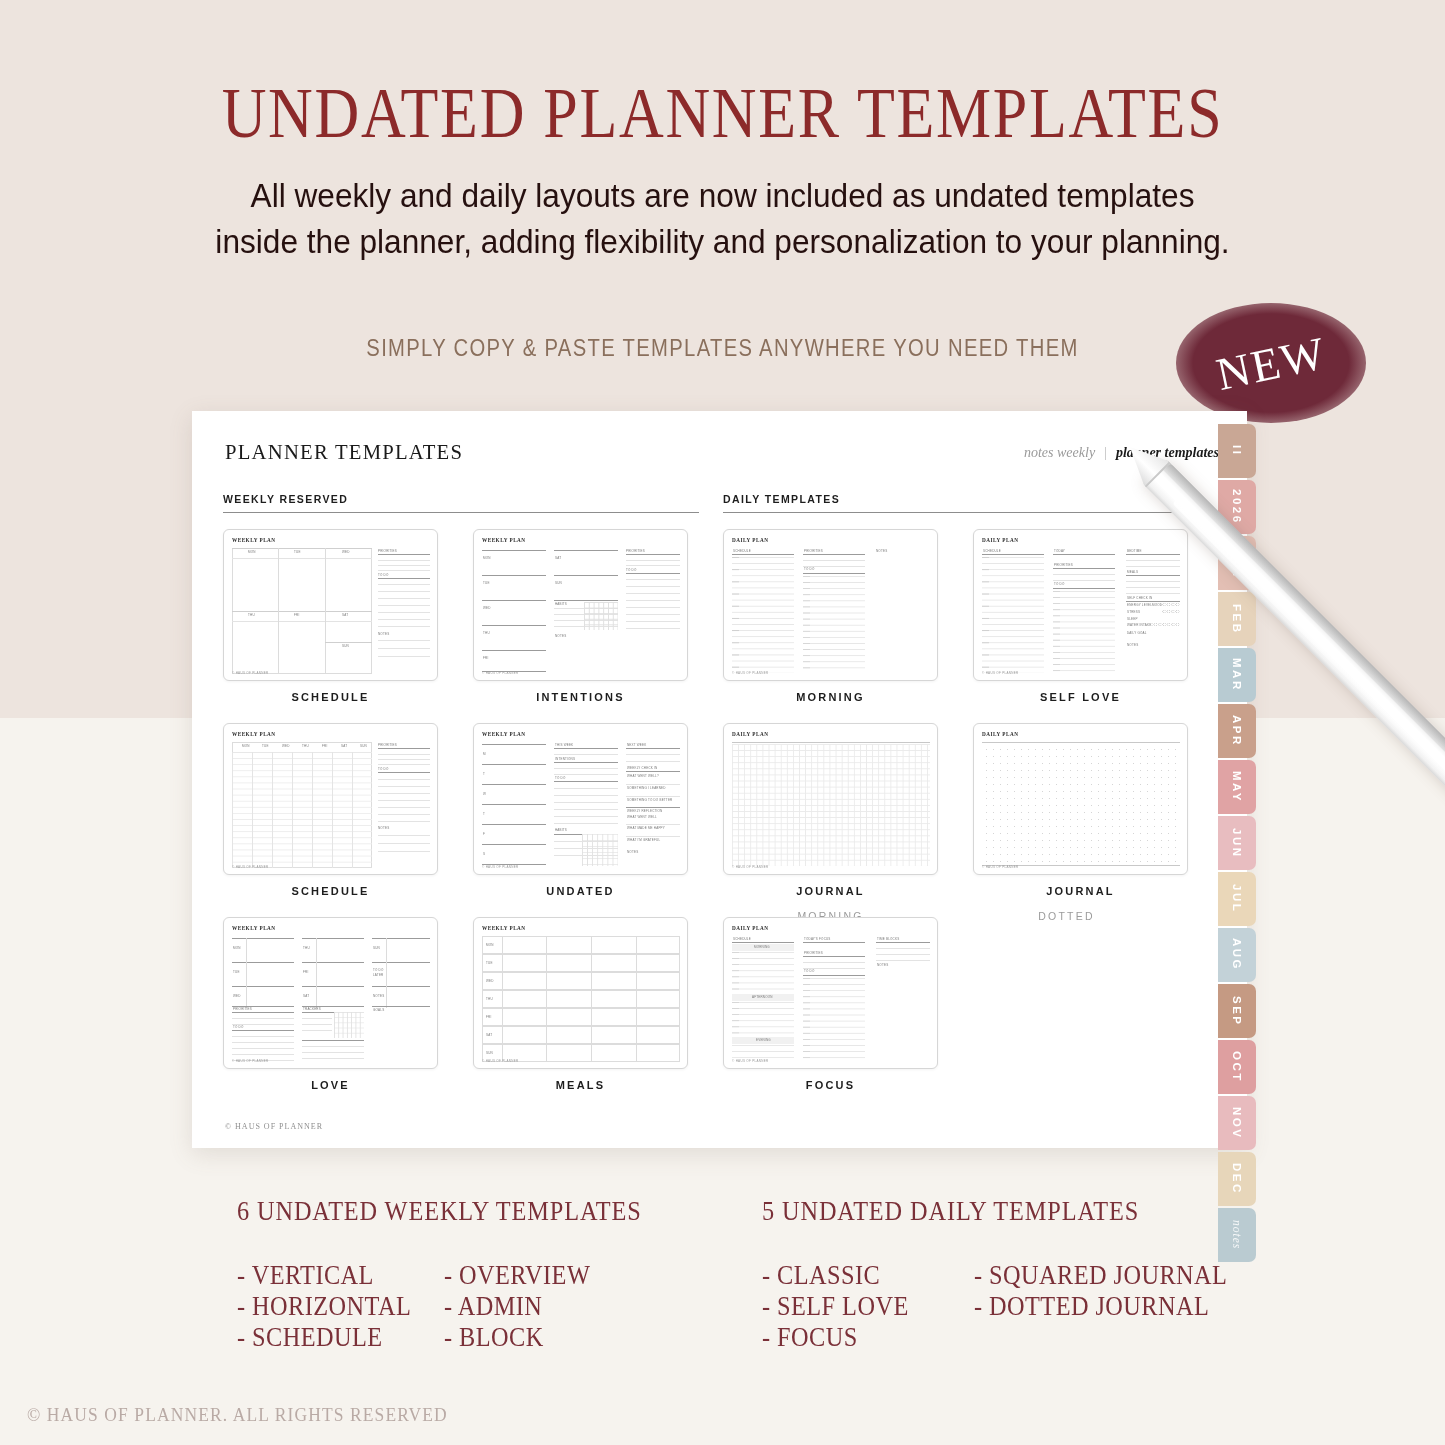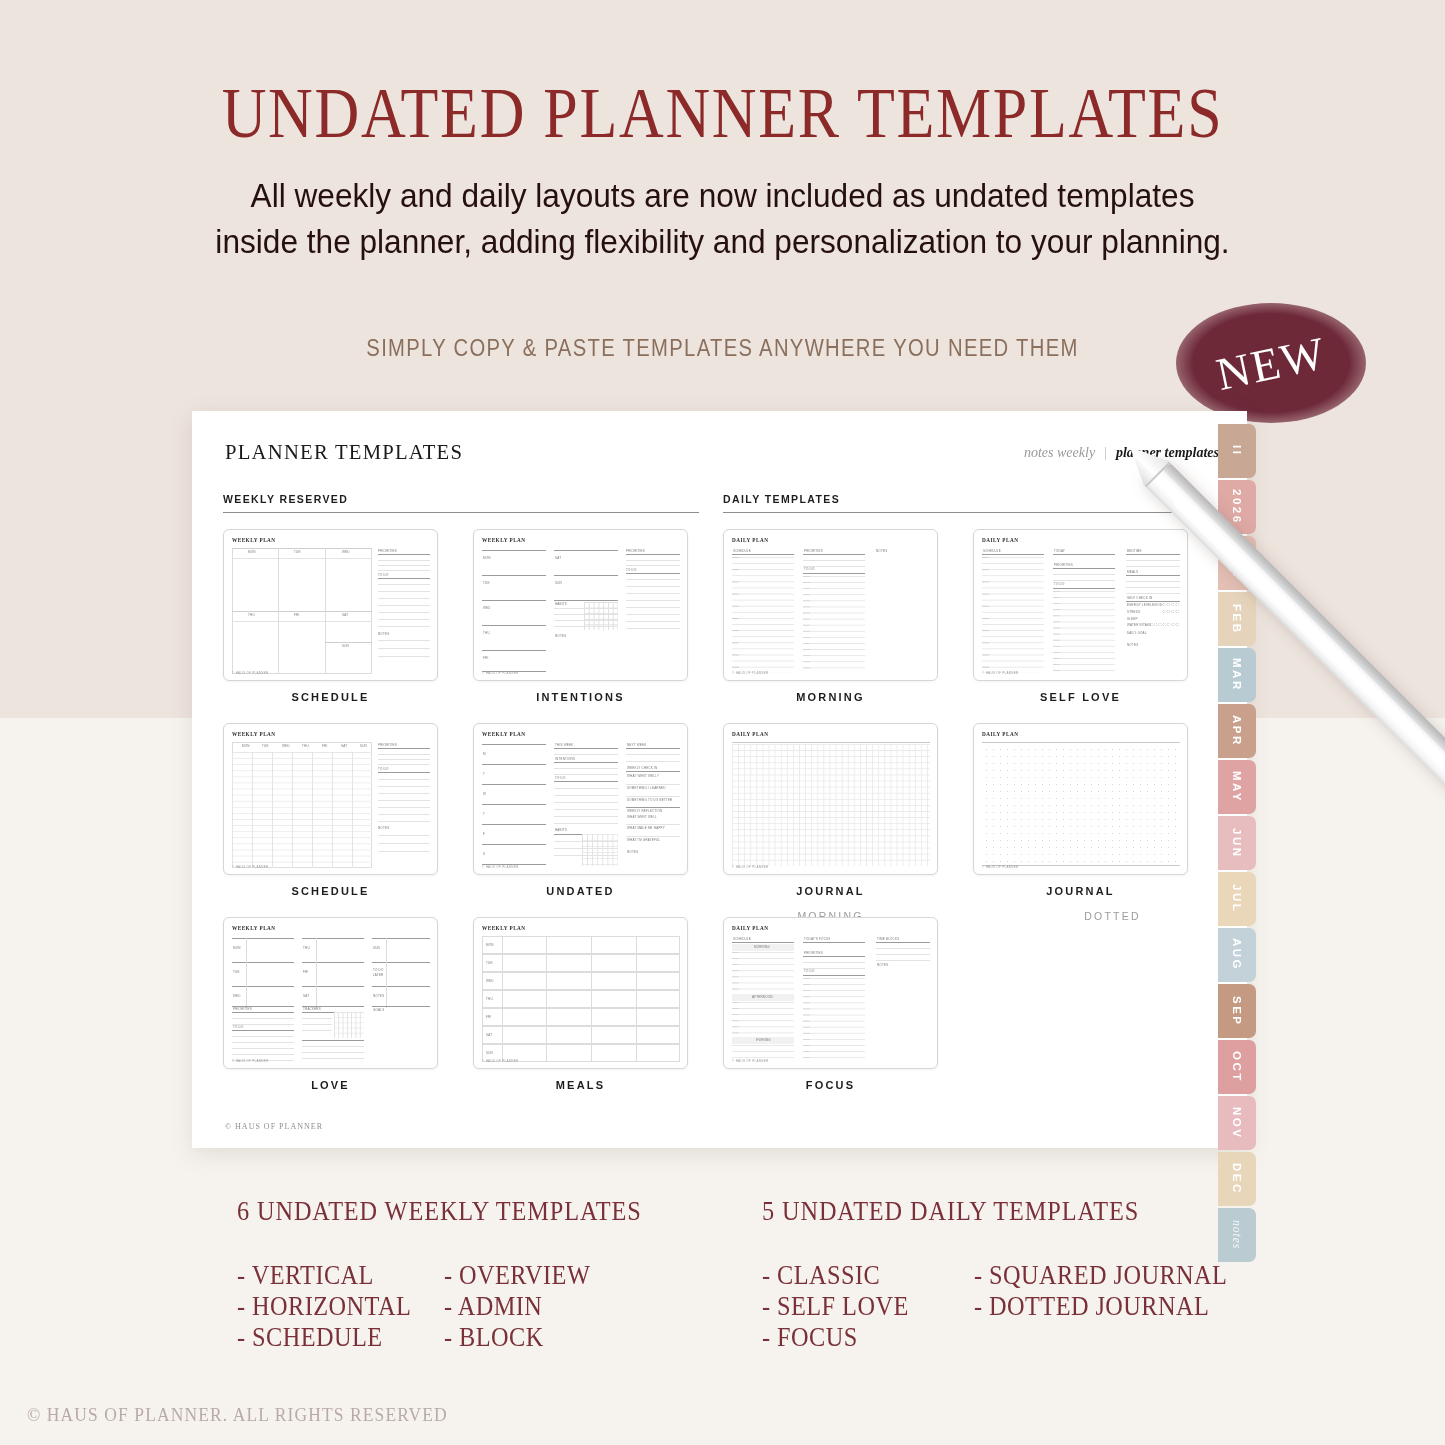--- a/index.html
+++ b/index.html
@@ -515,21 +515,21 @@
   <div class="cap2" style="left:531px;top:499px;width:215px;">MORNING</div>
 
   <div class="thumb" style="left:781px;top:312px;width:215px;height:152px;">
     <div class="tl">DAILY PLAN</div>
     <div class="lnd" style="left:8px;top:18px;width:198px;background:#c8c8c8;"></div>
     <div class="dt" style="left:9px;top:22px;width:196px;height:118px;"></div>
     <div class="lnd" style="left:8px;top:141px;width:198px;background:#c8c8c8;"></div>
     <div class="tfoot">© HAUS OF PLANNER</div>
   </div>
   <div class="cap" style="left:781px;top:474px;width:215px;">JOURNAL</div>
-  <div class="cap2" style="left:813px;top:499px;width:215px;">DOTTED</div>
+  <div class="cap2" style="left:767px;top:499px;width:215px;">DOTTED</div>
 
   <div class="thumb" style="left:531px;top:506px;width:215px;height:152px;">
     <div class="tl">DAILY PLAN</div>
     <div class="lbl" style="left:9px;top:19px;">SCHEDULE</div>
     <div class="lnd" style="left:8px;top:24px;width:62px;"></div>
     <div class="shade" style="left:8px;top:26px;width:62px;height:7px;"></div>
     <div class="lbl" style="left:30px;top:27px;">MORNING</div>
     <div style="position:absolute;left:8px;top:34px;width:62px;height:42px;
       background-image:linear-gradient(to bottom,#e6e6e6 1px,transparent 1px);background-size:100% 6.1px;"></div>
     <div style="position:absolute;left:8px;top:34px;width:7px;height:42px;

